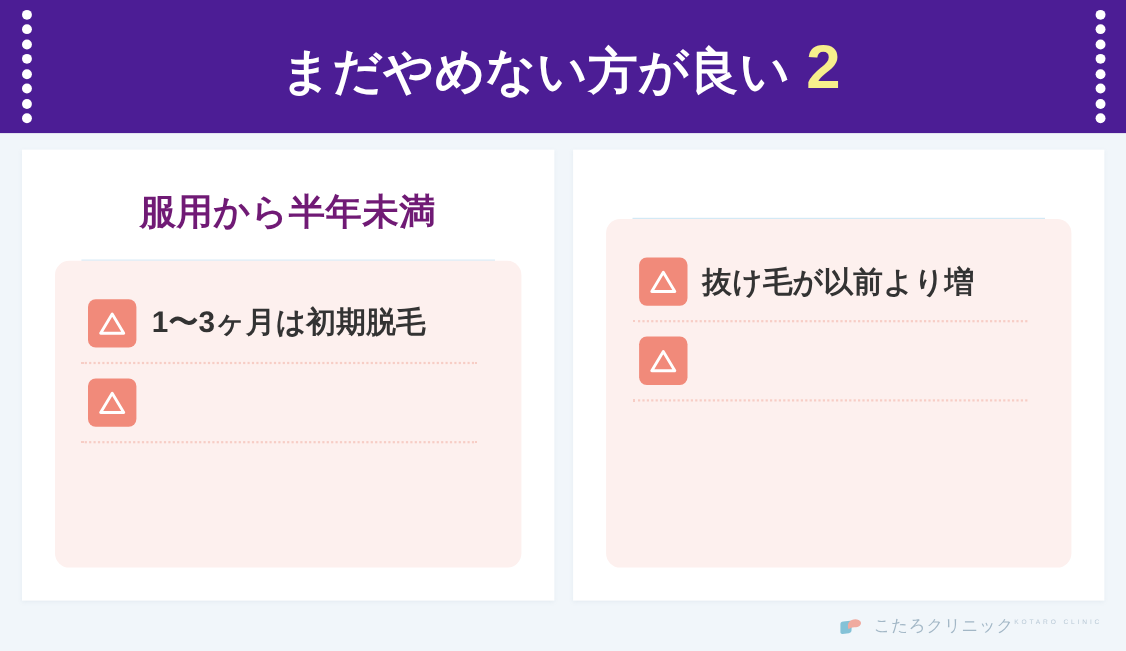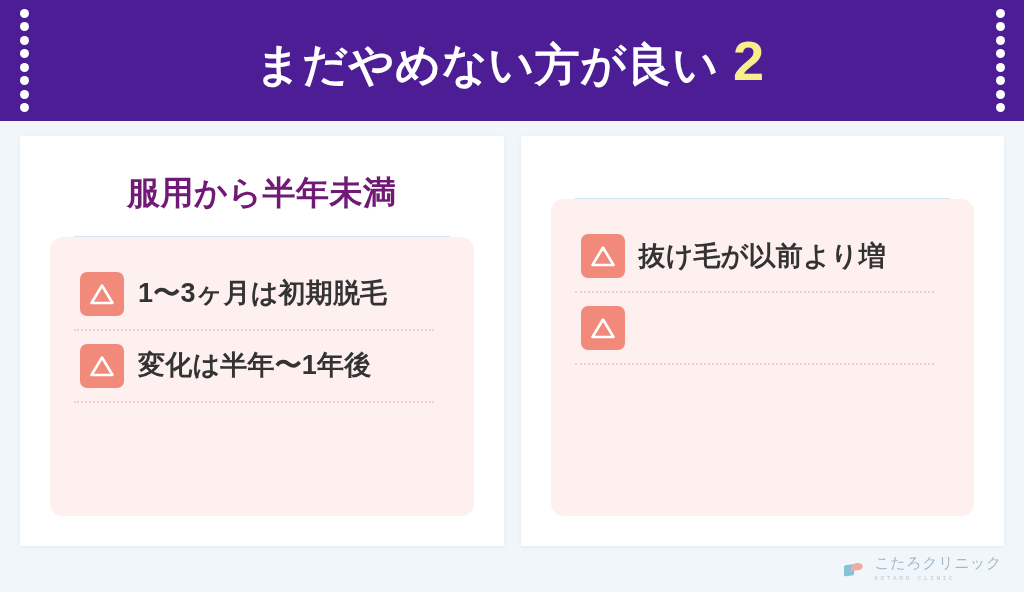--- a/index.html
+++ b/index.html
@@ -163,23 +163,22 @@
     opacity: 0.95;
   }
   .logo-mark {
     width: 26px;
     height: 26px;
     margin-right: 7px;
     flex: 0 0 auto;
   }
   .logo-text {
     display: flex;
-    flex-direction: column;
+    flex-direction: row;
     justify-content: flex-start;
-    font-family: Liberation Mono, monospace;
   }
   .logo-jp {
     font-size: 15px;
     color: #9fb4c4;
     letter-spacing: 0.6px;
     line-height: 1.1;
     font-weight: 400;
   }
   .logo-en {
     font-size: 6px;
@@ -240,21 +239,20 @@
         </div>
 
         <div class="sep"></div>
 
         <div class="item">
           <span class="tri-icon">
             <svg width="26" height="24" viewBox="0 0 26 24" aria-hidden="true">
               <path d="M13 3.5 L23.5 21 L2.5 21 Z" fill="none" stroke="#ffffff" stroke-width="2.6" stroke-linejoin="round"></path>
             </svg>
           </span>
-          <span class="item-label">変化は半年〜1年後</span>
         </div>
 
         <div class="sep"></div>
       </div>
     </div>
 
     <div class="card">
       <div class="card-rule"></div>
       <div class="panel">
 

